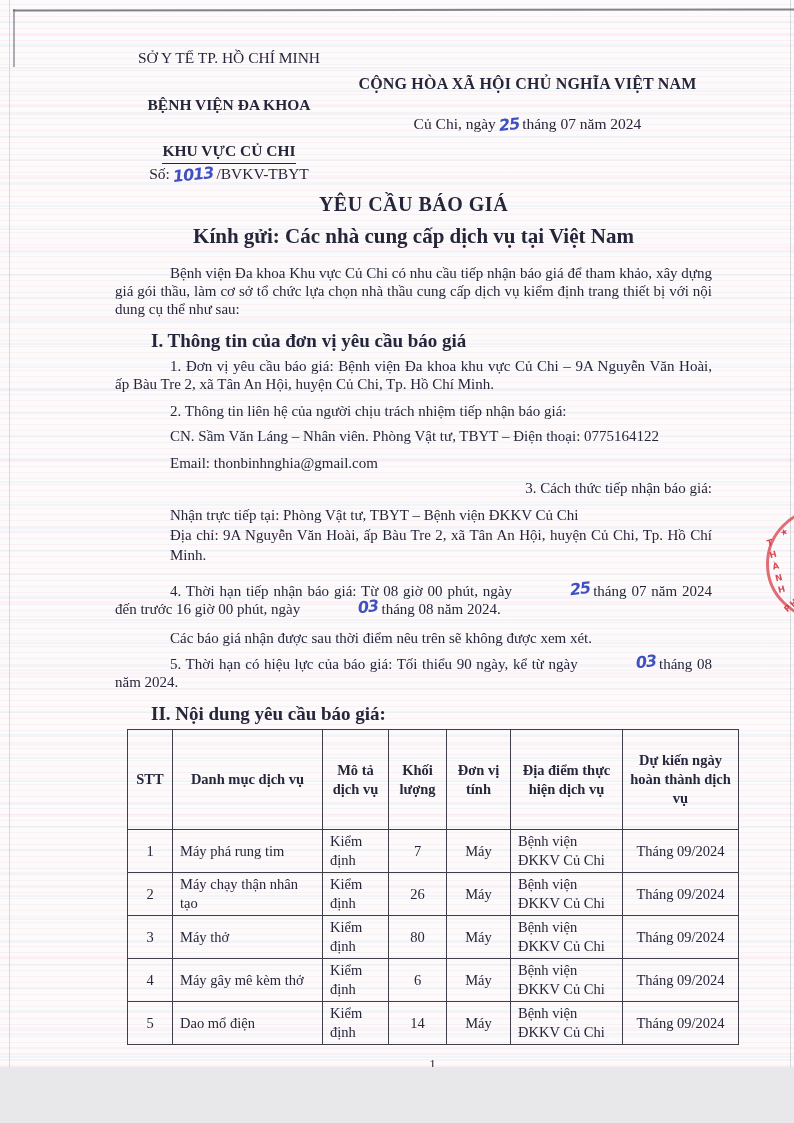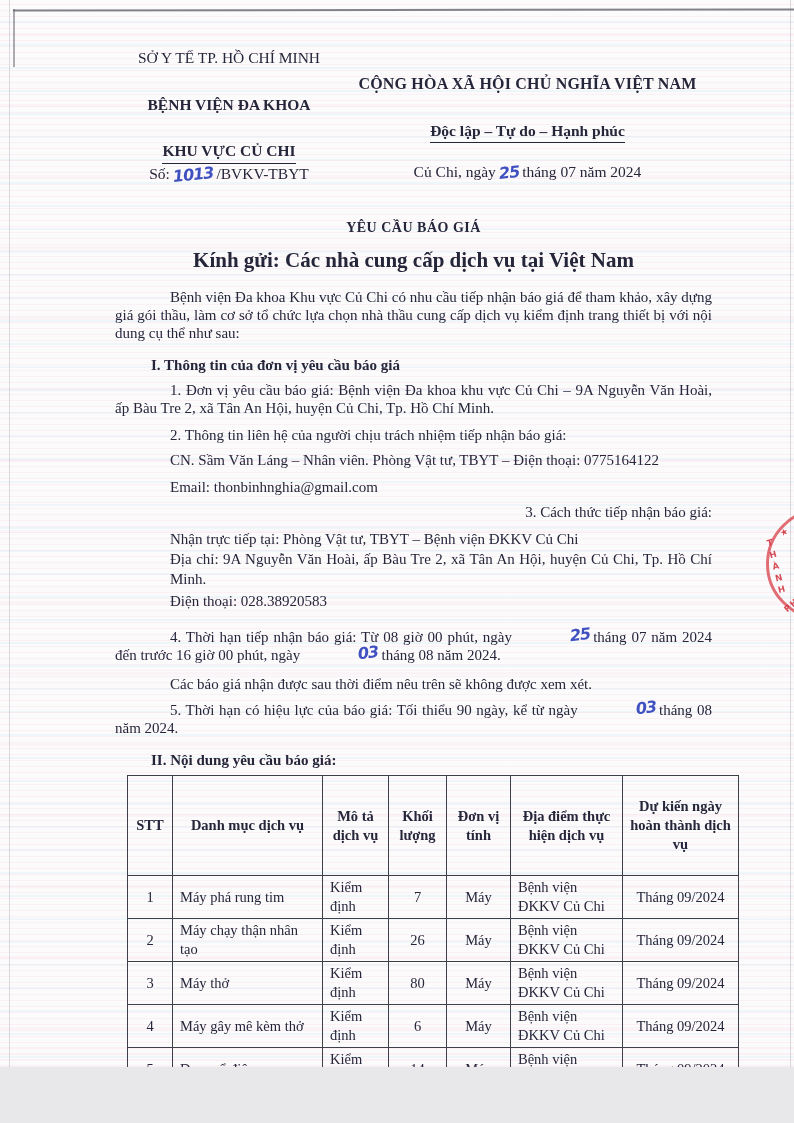--- a/index.html
+++ b/index.html
@@ -39,26 +39,26 @@
     font-family:"DejaVu Sans", sans-serif;
     font-style:italic;
     font-weight:bold;
     font-size:16px;
     transform:rotate(-6deg);
     margin:0 3px;
     position:relative; top:1px;
     letter-spacing:-1px;
   }
 
-  .title { margin:33px 0 0 0; text-align:center; font-size:14px; font-weight:bold; letter-spacing:.5px; line-height:22px; }
+  .title { margin:9px 0 0 0; text-align:center; font-size:20px; font-weight:bold; letter-spacing:.5px; line-height:22px; }
   .salutation { margin-top:11px; text-align:center; font-weight:bold; font-size:21px; line-height:21px; }
 
   .para { margin:0; font-size:15px; line-height:18px; text-align:justify; text-indent:55px; }
   .line { margin:0; font-size:15px; line-height:18px; padding-left:55px; }
-  .sec-h { margin:0; font-size:15px; line-height:18px; font-weight:bold; padding-left:36px; }
+  .sec-h { margin:0; font-size:19px; line-height:18px; font-weight:bold; padding-left:36px; }
 
   .m-intro { margin-top:17px; }
   .m-sec1  { margin-top:14px; }
   .m-item1 { margin-top:7px; }
   .m-item2 { margin-top:9px; }
   .m-cn    { margin-top:7px; }
   .m-email { margin-top:9px; }
   .m-item3 { margin-top:7px;text-align:right; }
   .m-recv  { margin-top:9px; }
   .addr    { margin:1px 0 0 0; font-size:15px; line-height:20px; padding-left:55px; text-align:justify; }
@@ -108,21 +108,20 @@
 
     <div class="letterhead">
       <div class="lh-left">
         <div>SỞ Y TẾ TP. HỒ CHÍ MINH</div>
         <div class="b">BỆNH VIỆN ĐA KHOA</div>
         <div class="b"><span class="ul-span">KHU VỰC CỦ CHI</span></div>
         <div><span>Số:</span><span class="hand">1013</span><span>/BVKV-TBYT</span></div>
       </div>
       <div class="lh-right">
         <div class="b nation">CỘNG HÒA XÃ HỘI CHỦ NGHĨA VIỆT NAM</div>
-        <div class="b"><span class="ul-span">Độc lập – Tự do – Hạnh phúc</span></div>
         <div class="date-line"><span>Củ Chi, ngày</span><span class="hand">25</span><span>tháng 07 năm 2024</span></div>
       </div>
     </div>
 
     <h1 class="title">YÊU CẦU BÁO GIÁ</h1>
 
     <div class="salutation">Kính gửi: Các nhà cung cấp dịch vụ tại Việt Nam</div>
 
     <p class="para m-intro">Bệnh viện Đa khoa Khu vực Củ Chi có nhu cầu tiếp nhận báo giá để tham khảo, xây dựng giá gói thầu, làm cơ sở tổ chức lựa chọn nhà thầu cung cấp dịch vụ kiểm định trang thiết bị với nội dung cụ thể như sau:</p>
 
@@ -135,21 +134,20 @@
     <p class="line m-cn">CN. Sầm Văn Láng – Nhân viên. Phòng Vật tư, TBYT – Điện thoại: 0775164122</p>
 
     <p class="line m-email">Email: thonbinhnghia@gmail.com</p>
 
     <p class="line m-item3">3. Cách thức tiếp nhận báo giá:</p>
 
     <p class="line m-recv">Nhận trực tiếp tại: Phòng Vật tư, TBYT – Bệnh viện ĐKKV Củ Chi</p>
 
     <p class="addr">Địa chỉ: 9A Nguyễn Văn Hoài, ấp Bàu Tre 2, xã Tân An Hội, huyện Củ Chi, Tp. Hồ Chí Minh.</p>
 
-    <p class="line m-phone">Điện thoại: 028.38920583</p>
 
     <p class="para m-item4"><span>4. Thời hạn tiếp nhận báo giá: Từ 08 giờ 00 phút, ngày</span><span class="hand">25</span><span>tháng 07 năm 2024 đến trước 16 giờ 00 phút, ngày</span><span class="hand">03</span><span>tháng 08 năm 2024.</span></p>
 
     <p class="line m-note">Các báo giá nhận được sau thời điểm nêu trên sẽ không được xem xét.</p>
 
     <p class="para m-item5"><span>5. Thời hạn có hiệu lực của báo giá: Tối thiểu 90 ngày, kể từ ngày</span><span class="hand">03</span><span>tháng 08 năm 2024.</span></p>
 
     <p class="sec-h m-sec2">II. Nội dung yêu cầu báo giá:</p>
 
 

